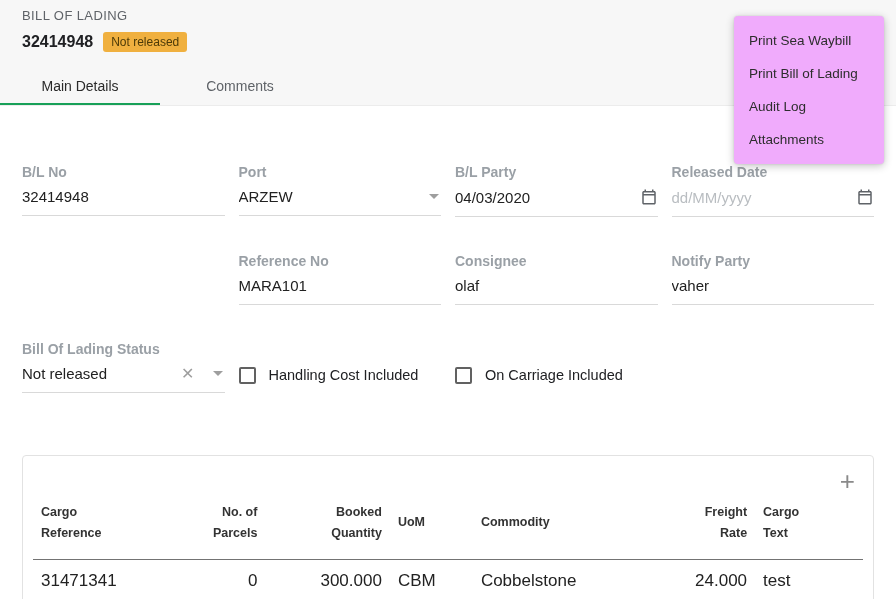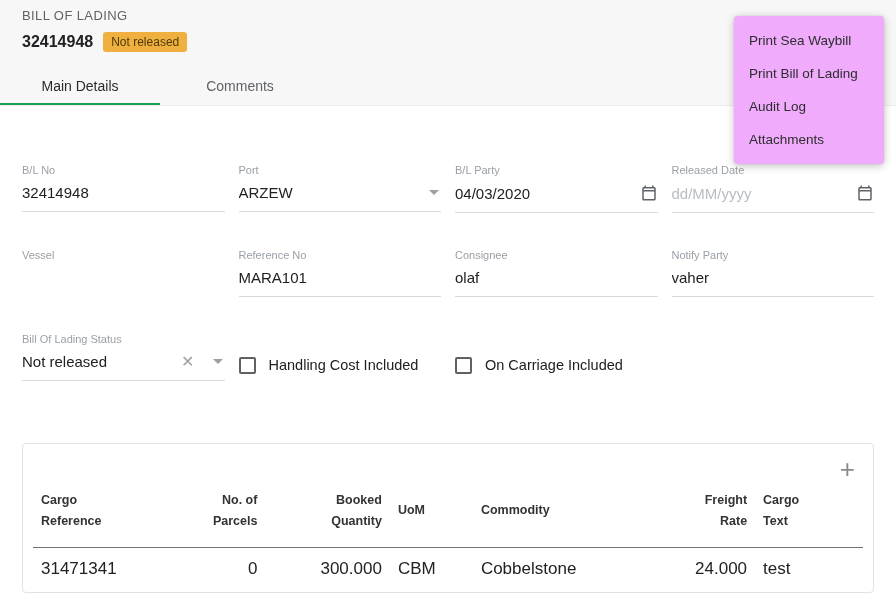--- a/index.html
+++ b/index.html
@@ -36,21 +36,21 @@
     box-shadow:0 2px 8px rgba(0,0,0,.24), 0 0 2px rgba(0,0,0,.12);
   }
   .menu-item { padding:9px 15px; font-size:13.5px; color:#2d2d2d; cursor:pointer; white-space:nowrap; }
 
   
   .form {
     margin-top:58px; padding:0 22px;
     display:grid; grid-template-columns:repeat(4,1fr);
     column-gap:14px; row-gap:36px;
   }
-  .field label { display:block; font-size:11px; color:#9aa0a6; margin-bottom:8px; }
+  .field label { display:block; font-size:14px; color:#9aa0a6; margin-bottom:8px;font-weight:bold; }
   .control {
     display:flex; align-items:center;
     border-bottom:1px solid #d9d9d9; padding-bottom:10px; min-height:20px;
   }
   .control .value { font-size:15px; color:#212121; flex:1; white-space:nowrap; overflow:hidden; }
   .value.placeholder { color:#b9bdc1; }
   .dd-arrow {
     width:0; height:0; margin-left:6px; margin-right:2px;
     border-left:5px solid transparent; border-right:5px solid transparent;
     border-top:5px solid #9e9e9e; flex:none;
@@ -138,21 +138,20 @@
         <span class="value placeholder">dd/MM/yyyy</span>
         <span class="cal-btn">
           <svg width="18" height="18" viewBox="0 0 24 24">
               <path fill="#5f6368" d="M19 4h-1V2h-2v2H8V2H6v2H5c-1.1 0-2 .9-2 2v14c0 1.1.9 2 2 2h14c1.1 0 2-.9 2-2V6c0-1.1-.9-2-2-2zm0 16H5V10h14v10zM5 8V6h14v2H5z"></path>
             </svg>
         </span>
       </div>
     </div>
 
     <div class="field">
-      <label>Vessel</label>
     </div>
 
     <div class="field">
       <label>Reference No</label>
       <div class="control">
         <span class="value">MARA101</span>
       </div>
     </div>
 
     <div class="field">

